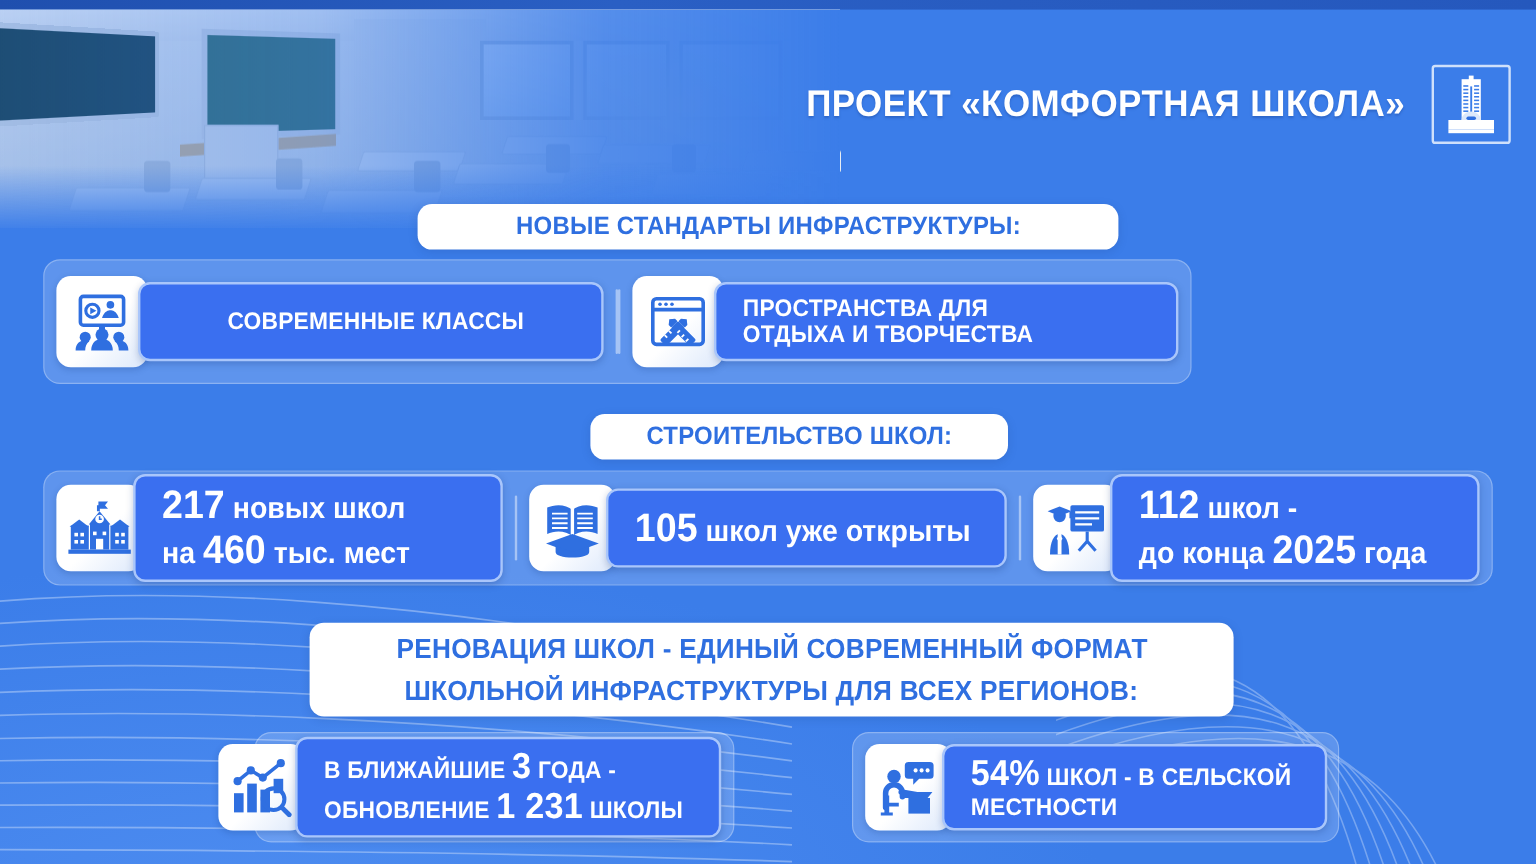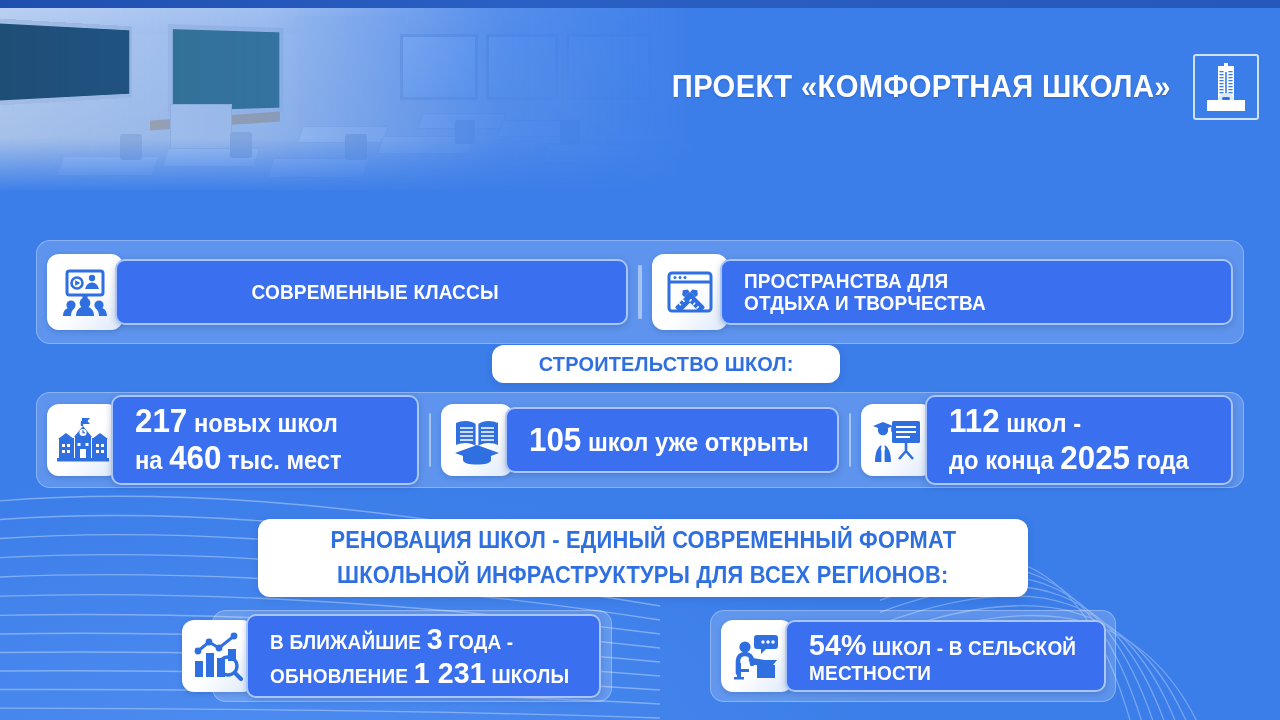--- a/index.html
+++ b/index.html
@@ -84,21 +84,21 @@
   #pill-1 { left:348px; top:170px; width:584px; height:38px; font-size:21px; }
   #pill-2 { left:492px; top:345px; width:348px; height:38px; font-size:21px; }
   #pill-3 { left:258px; top:519px; width:770px; height:78px; font-size:23px; line-height:35px; padding:4px 0; }
 
   
   .group {
     position:absolute; background:rgba(255,255,255,.18);
     border:1px solid rgba(255,255,255,.28); border-radius:14px;
     display:flex; align-items:center;
   }
-  #group-1 { left:36px; top:216px; width:1208px; height:104px;margin-top:24px; }
+  #group-1 { left:36px; top:216px; width:957px; height:104px; }
   #group-2 { left:36px; top:392px; width:1208px; height:96px;justify-content:space-between; }
   #group-3a { left:212px; top:610px; width:400px; height:92px;justify-content:flex-end; }
   #group-3b { left:662px; top:610px; width:406px; height:92px;margin-left:48px; }
 
   .cell { flex:1 1 0; display:flex; align-items:center; height:100%; padding:0 10px; position:relative; }
   .divider { width:2px; height:54px; background:rgba(255,255,255,.45); border-radius:2px; flex:0 0 auto; }
 
   .icon-tile {
     width:76px; height:76px; flex:0 0 auto; border-radius:12px;
     background:linear-gradient(135deg,#ffffff 0%,#ffffff 55%,#dce8fb 100%);
@@ -221,20 +221,23 @@
             <rect x="25.4" y="30" width="4.2" height="1.3"></rect>
         </g>
         <rect x="4" y="38" width="38" height="8" fill="#ffffff"></rect>
         <path d="M15 38 a8 7 0 0 1 16 0 z" fill="#dce8fb"></path>
         <rect x="19" y="35" width="8" height="3" rx="1.5" fill="#2f6fe0"></rect>
         <rect x="4" y="46" width="38" height="3" fill="#ffffff"></rect>
       </svg>
     </div>
   </div>
 
+  <div class="pill" id="pill-1">
+    <span>НОВЫЕ СТАНДАРТЫ ИНФРАСТРУКТУРЫ:</span>
+  </div>
 
   <div class="group" id="group-1">
 
     <div class="cell">
       <div class="icon-tile">
         <svg width="52" height="52" viewBox="0 0 52 52">
           <rect x="8" y="5" width="36" height="24" rx="2.5" fill="none" stroke="#2f6fe0" stroke-width="3"></rect>
           <circle cx="18" cy="17" r="5.5" fill="none" stroke="#2f6fe0" stroke-width="2.6"></circle>
           <path d="M16.2 14.2 L21.4 17 L16.2 19.8 Z" fill="#2f6fe0"></path>
           <circle cx="33" cy="12" r="3.2" fill="#2f6fe0"></circle>

